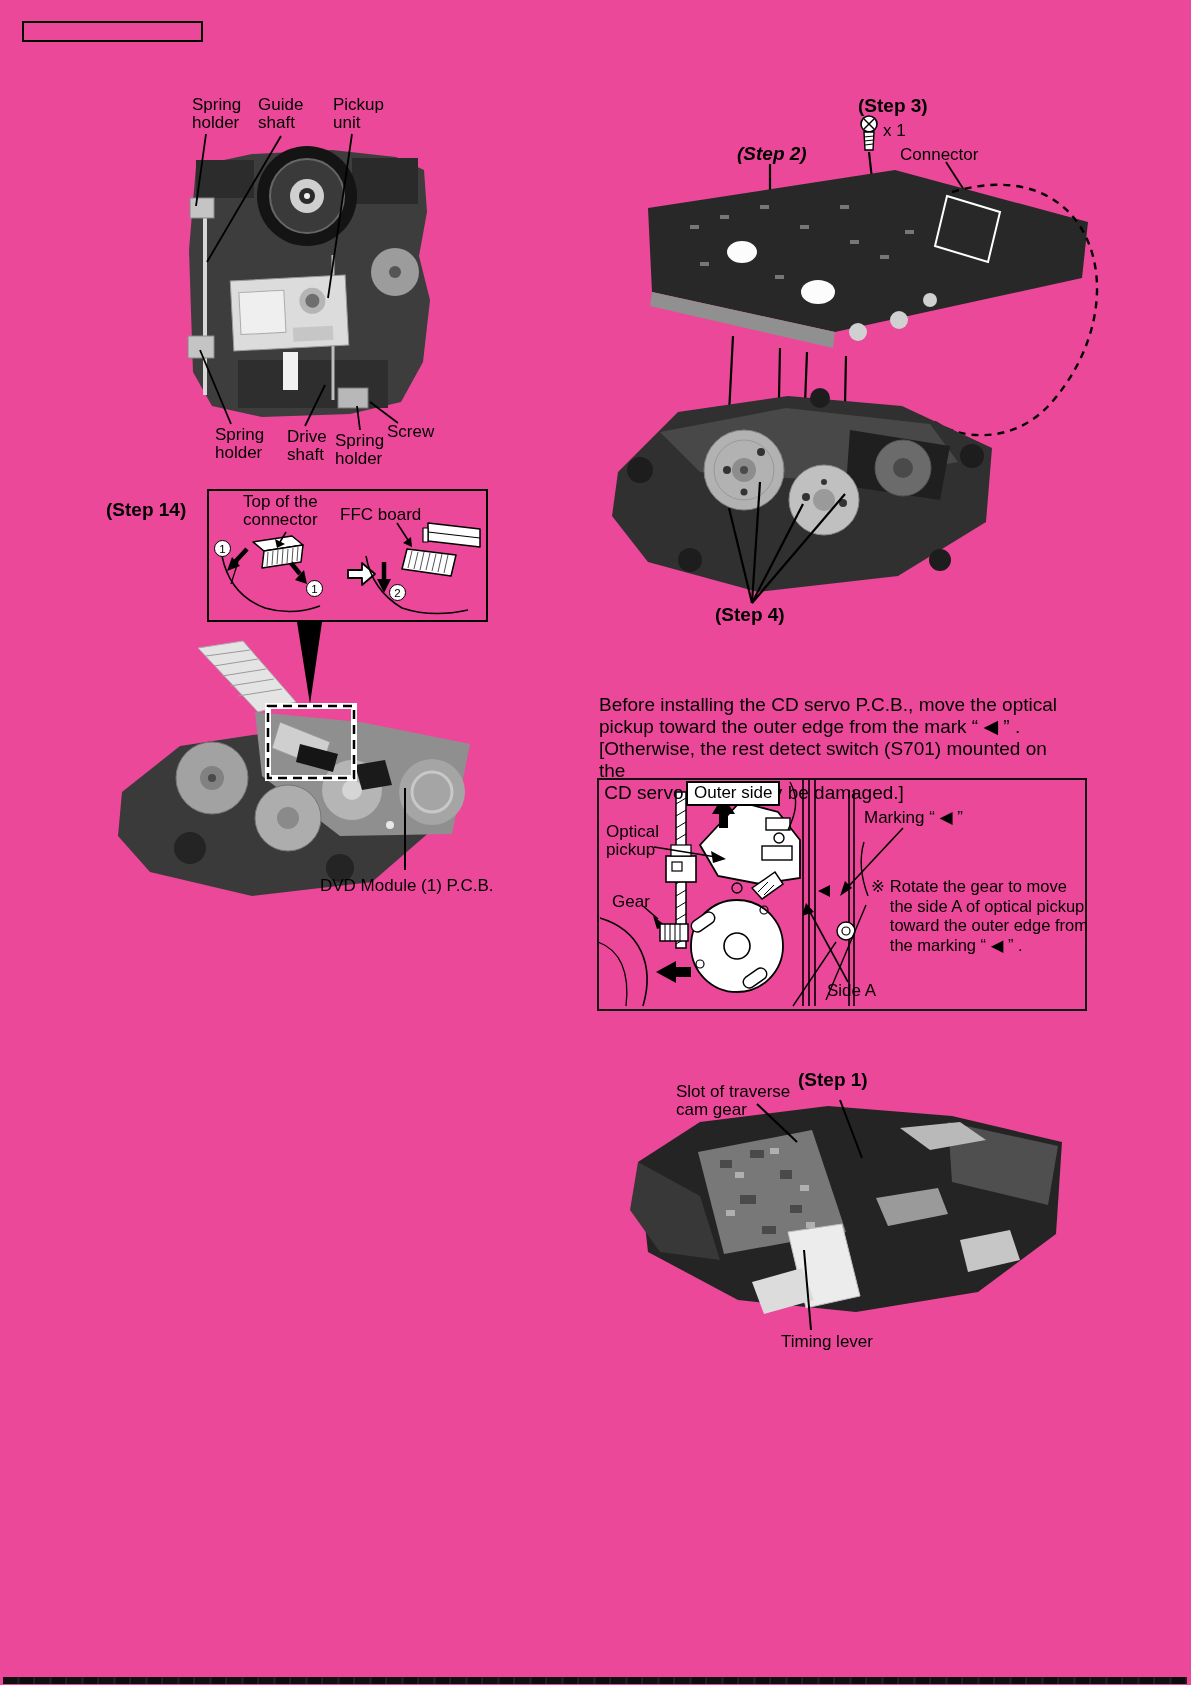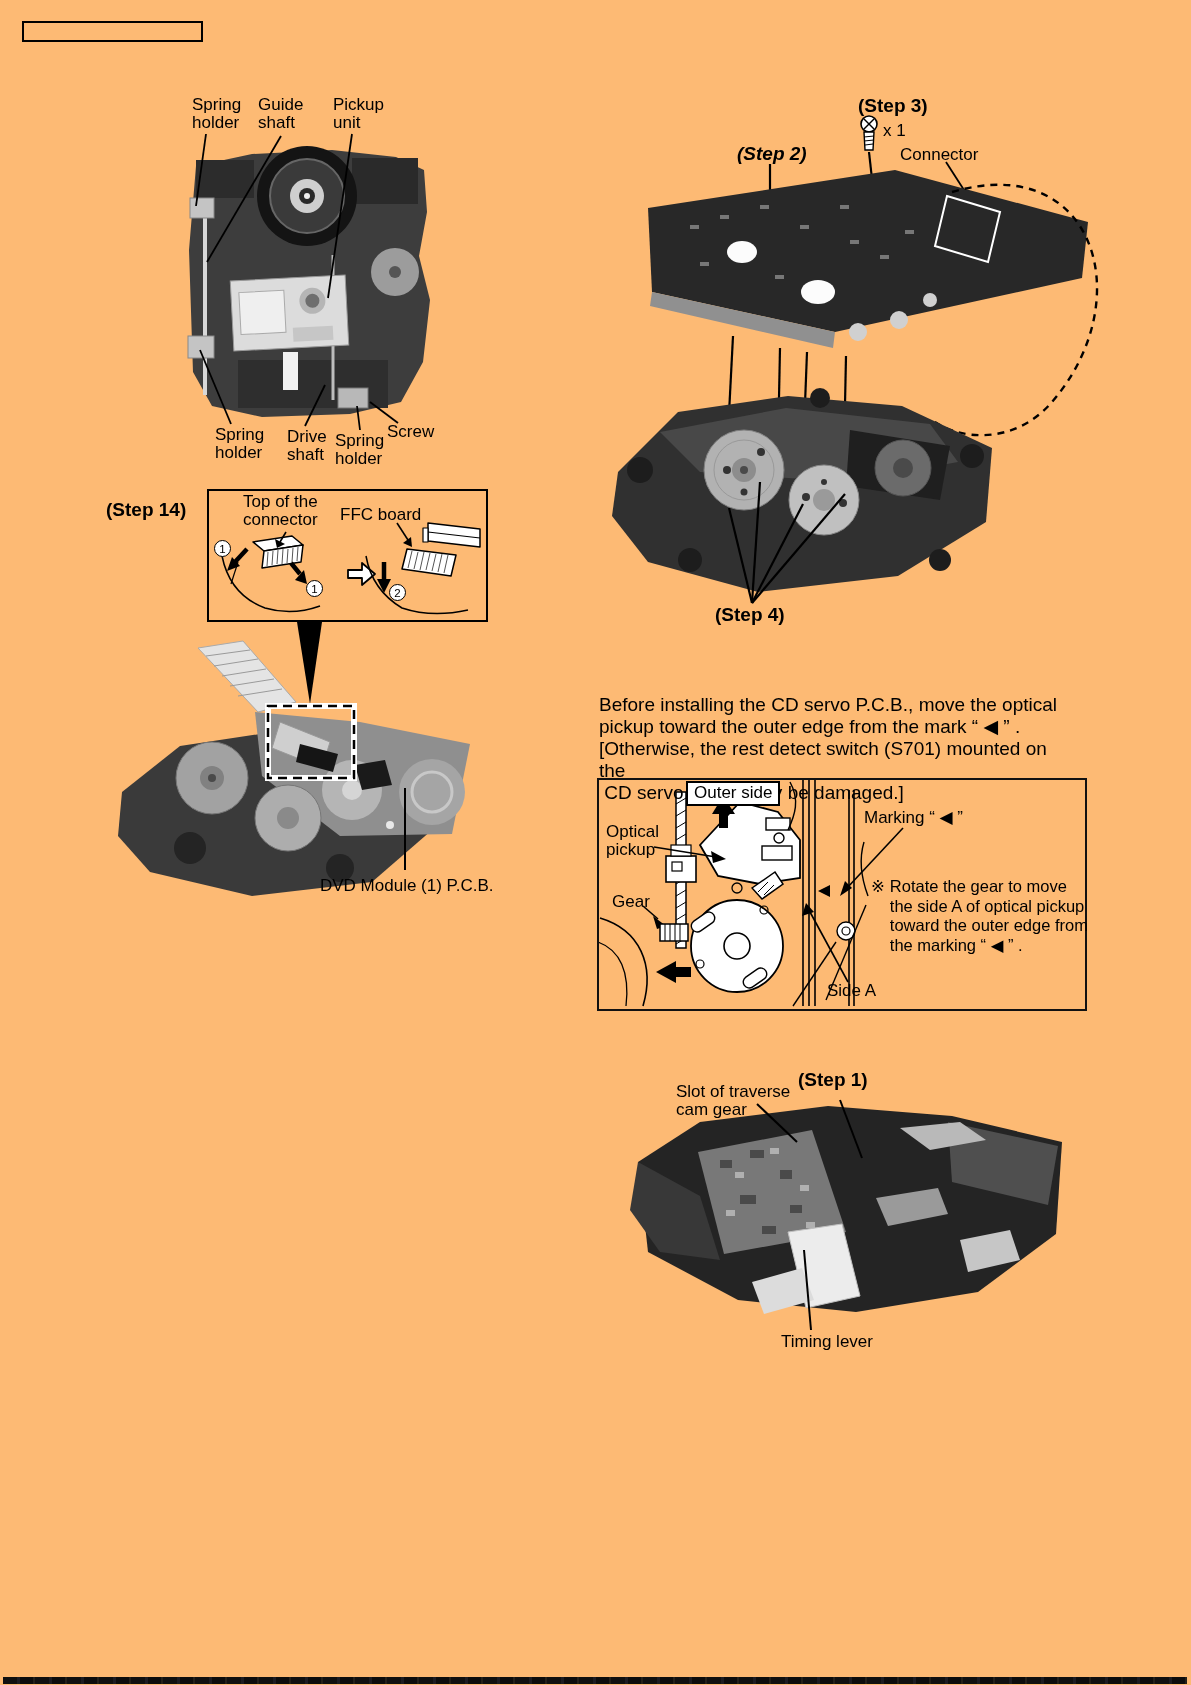--- a/index.html
+++ b/index.html
@@ -1,17 +1,17 @@
 <!DOCTYPE html>
 <html><head>
 <meta charset="utf-8">
 <style>
   html,body{margin:0;padding:0;background:#fff;}
   .page{
-    position:relative;width:1191px;height:1685px;background:#fdba74;
+    position:relative;width:1191px;height:1685px;background:#ec4899;
     font-family:"Liberation Sans","DejaVu Sans",sans-serif;color:#000;overflow:hidden;
   }
   .art{position:absolute;left:0;top:0;pointer-events:none;}
   .label{position:absolute;font-size:17px;line-height:18px;white-space:pre-line;}
   .step{font-weight:bold;font-size:19px;white-space:nowrap;}
   .center{text-align:left;}
   .notetext{position:absolute;font-size:19px;line-height:22px;white-space:pre-wrap;margin-top:12px;}
   .headerbox{position:absolute;left:22px;top:21px;width:177px;height:17px;border:2px solid #000;}
   .stepbox{position:absolute;left:207px;top:489px;width:277px;height:129px;border:2px solid #000;background:transparent;}
   .diagbox{position:absolute;left:597px;top:778px;width:486px;height:229px;border:2.5px solid #111;}

